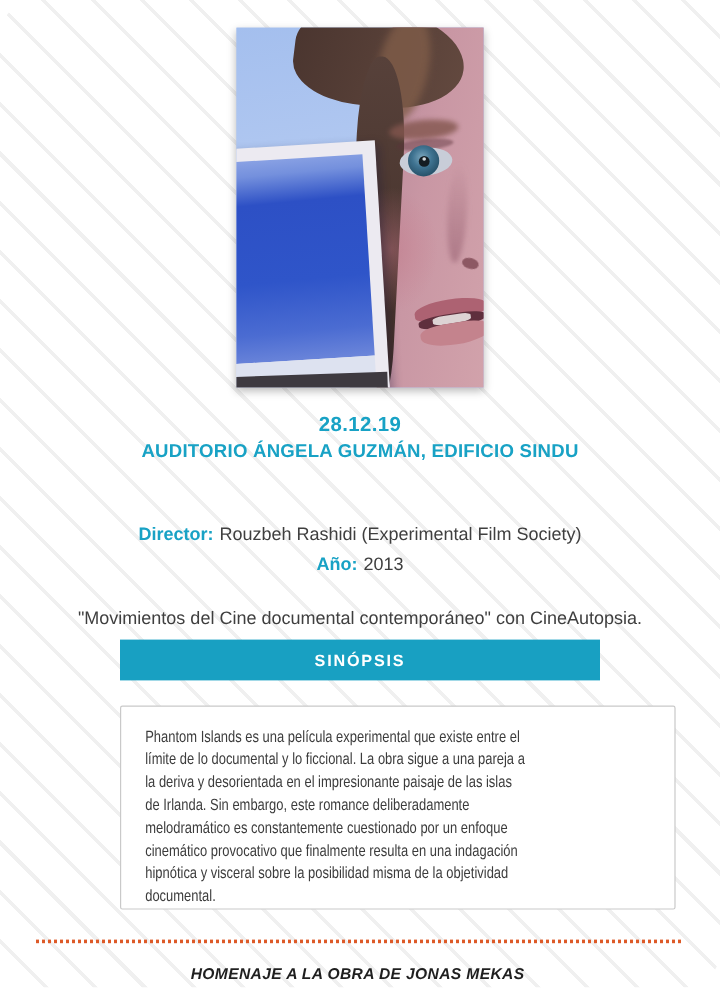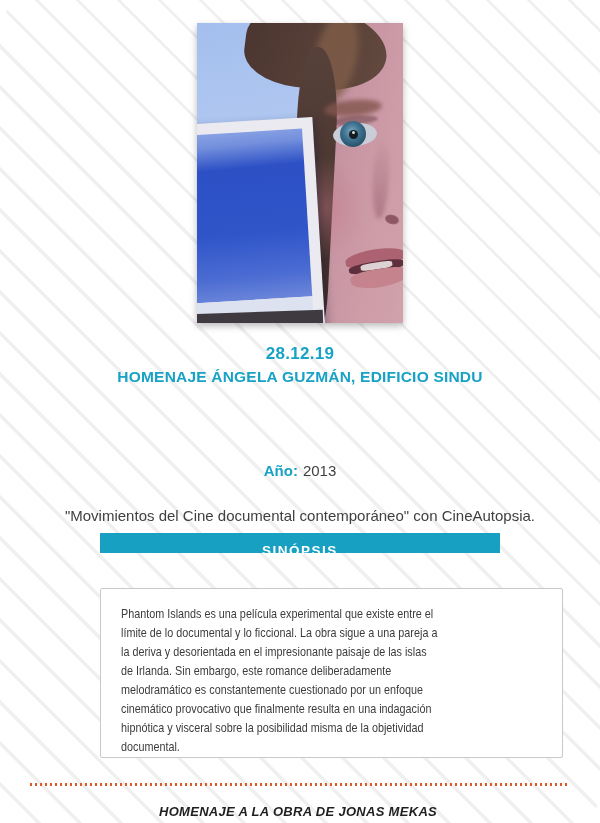--- a/index.html
+++ b/index.html
@@ -57,21 +57,21 @@
   
   .event-head{position:absolute;left:0;right:0;top:342px;text-align:center;color:#18a2c5;
         font-weight:bold;}
   .event-head .line{line-height:23px;}
   .ev-date,.ev-time{font-size:17px;letter-spacing:.3px;}
   .ev-venue{font-size:15.5px;letter-spacing:.2px;}
   .detail{position:absolute;left:0;right:0;text-align:center;font-size:15px;color:#3f3f3f;}
   .detail .lbl{color:#18a2c5;font-weight:bold;}
   .detail .val{margin-left:5px;}
   .d1{top:437px;} .d2{top:462px;} .d3{top:487px;} .d4{top:507px;}
-  .banner{position:absolute;left:100px;top:533px;width:400px;height:20px;background:#18a0c2;
+  .banner{position:absolute;left:100px;top:533px;width:400px;height:34px;background:#18a0c2;
         color:#ffffff;font-weight:bold;font-size:13.5px;letter-spacing:1.5px;text-align:center;
         line-height:35px;}
   .syn-box{position:absolute;left:100px;top:588px;width:463px;height:170px;background:#ffffff;
         border:1px solid #c9c9c9;border-radius:2px;box-sizing:border-box;overflow:hidden;}
   .syn-text{margin:15px 0 0 20px;width:445px;font-size:13.5px;line-height:19px;color:#3c3c3c;
         white-space:pre;transform:scaleX(.8);transform-origin:top left;}
   .divider{position:absolute;left:30px;top:783px;width:540px;height:3px;
         background:repeating-linear-gradient(to right,#dd5a28 0,#dd5a28 2.2px,transparent 2.2px,transparent 5px);}
   .next-title{position:absolute;left:0;right:4px;top:804px;text-align:center;font-size:13px;
         font-weight:bold;font-style:italic;color:#1f1f1f;letter-spacing:.3px;}
@@ -104,23 +104,26 @@
     </div>
     <div class="polaroid">
       <div class="polaroid-img"></div>
       <div class="polaroid-foot"></div>
     </div>
     <div class="table-edge"></div>
   </div>
 
   <div class="event-head">
     <div class="line ev-date">28.12.19</div>
-    <div class="line ev-venue">HOMENAJE ÁNGELA GUZMÁN, EDIFICIO SINDU</div>
+    <div class="line ev-venue">AUDITORIO ÁNGELA GUZMÁN, EDIFICIO SINDU</div>
   </div>
 
+  <div class="detail d1">
+    <span class="lbl">Director:</span><span class="val">Rouzbeh Rashidi (Experimental Film Society)</span>
+  </div>
   <div class="detail d2">
     <span class="lbl">Año:</span><span class="val">2013</span>
   </div>
   <div class="detail d4">
     <span>"Movimientos del Cine documental contemporáneo" con CineAutopsia.</span>
   </div>
 
   <div class="banner">
     <span>SINÓPSIS</span>
   </div>

